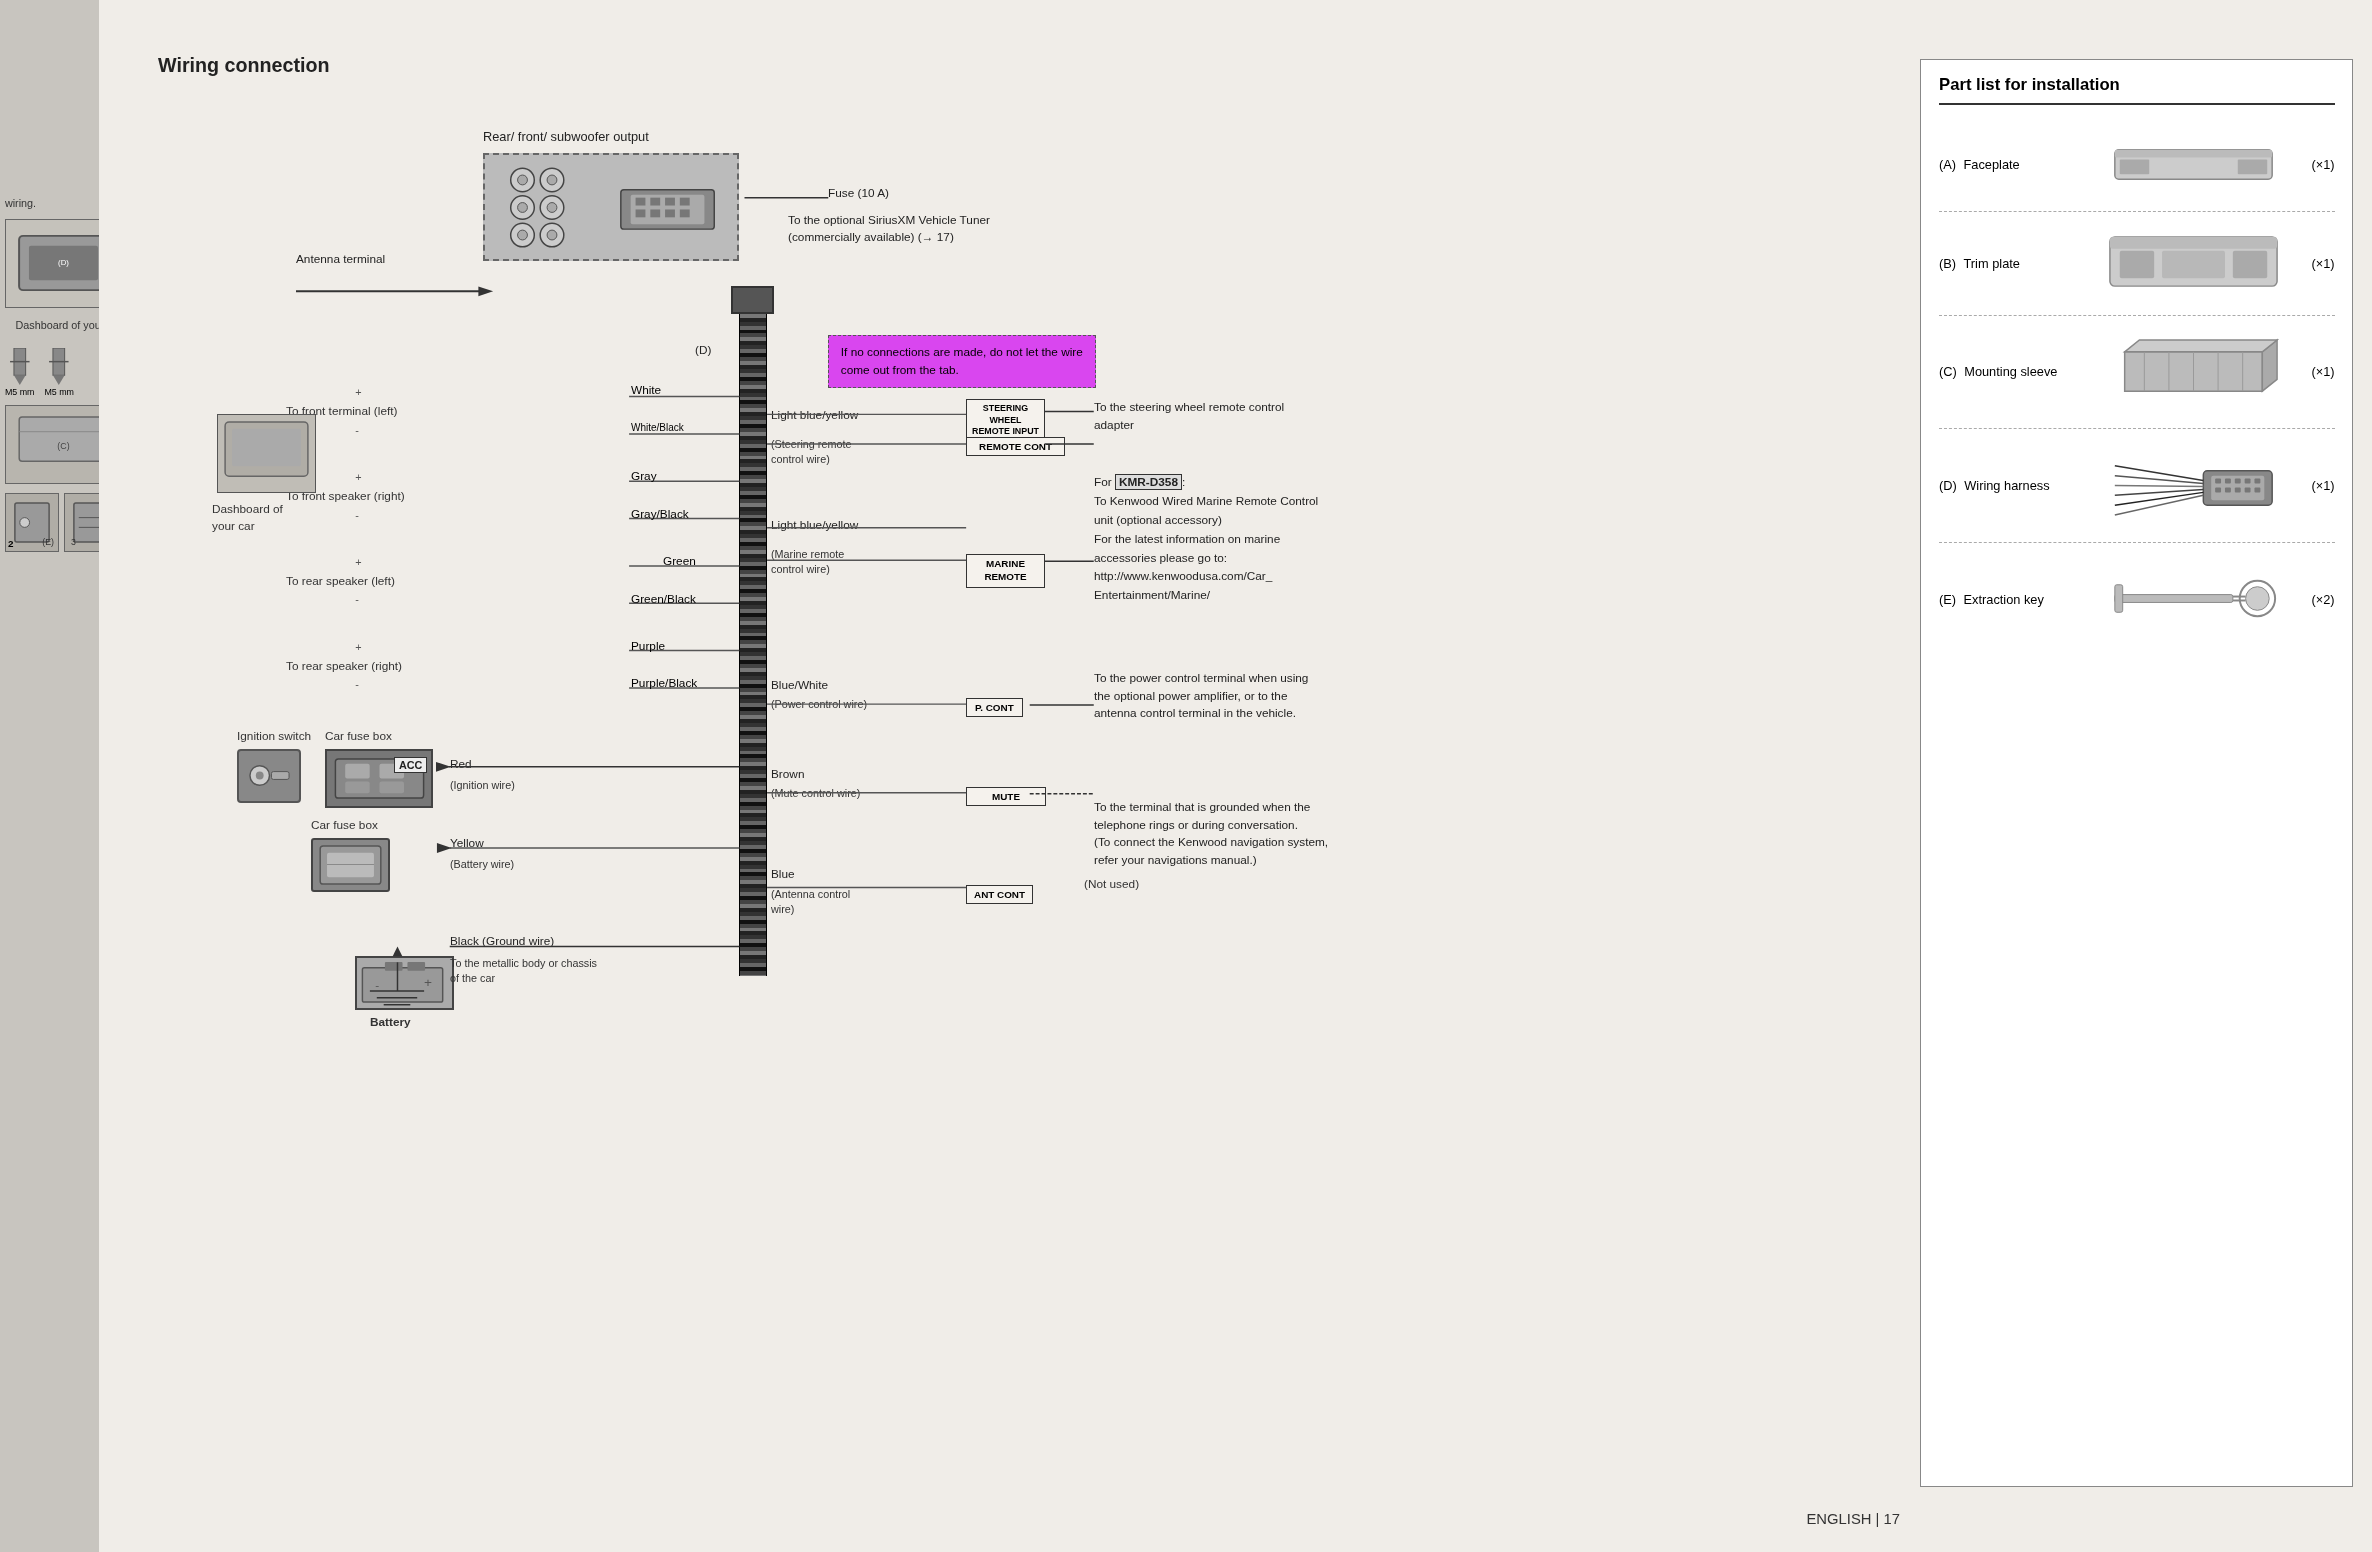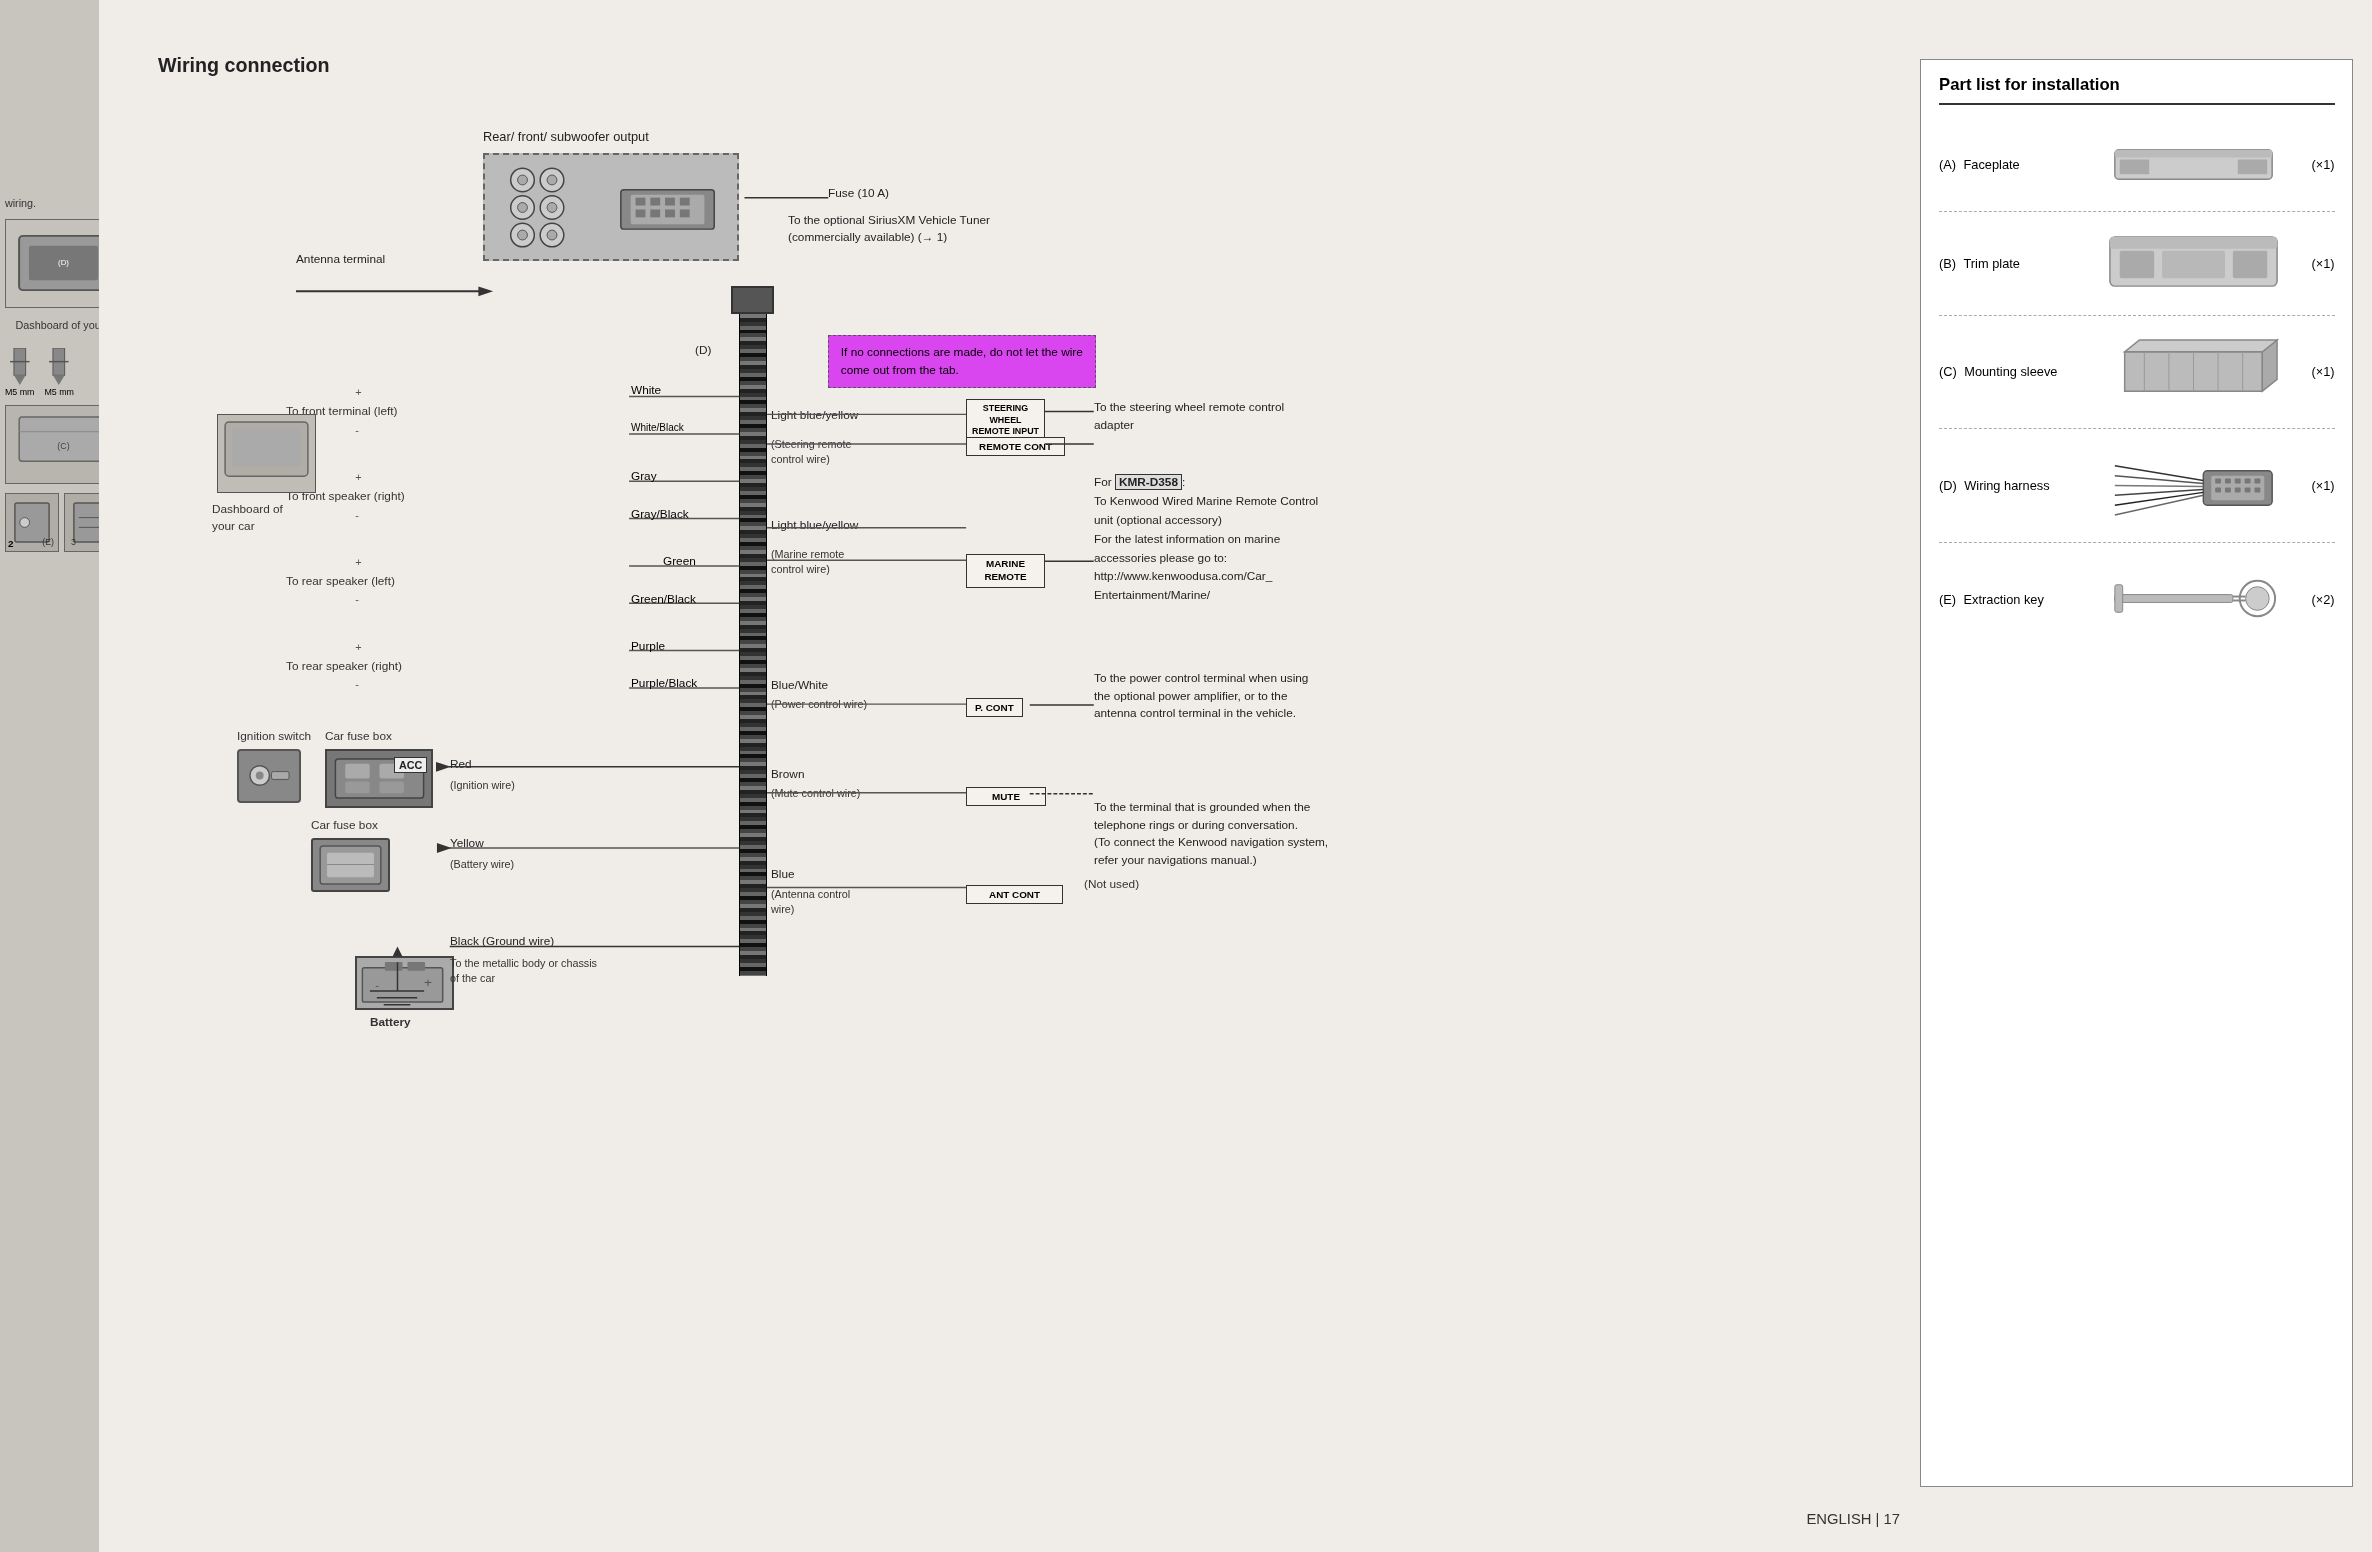--- a/index.html
+++ b/index.html
@@ -153,21 +153,21 @@
 
       <polygon points="325,190 340,195 325,200" fill="#333"></polygon>
 
       <line x1="595" y1="100" x2="680" y2="100" stroke="#333" stroke-width="1.5"></line>
     </svg>
 
     <div style="position:absolute; top:87px; left:670px; font-size:11.8px; color:#222;">Fuse (10 A)</div>
 
     <div style="position:absolute; top:113px; left:630px; font-size:11.8px; color:#222; line-height:1.4;">
       <span style="white-space: pre-line;">To the optional SiriusXM Vehicle Tuner
-(commercially available) (→ 1)</span>
+(commercially available) (→ 17)</span>
     </div>
 
     <div style="position:absolute; top:244px; left:537px; font-size:11.8px; color:#222;">(D)</div>
 
     <div style="position:absolute; top:236px; left:670px; border:1.5px dashed #555; padding:7.9px 11.8px; font-size:11.8px; background:#d946ef; line-height:1.5; max-width:296px;">
       <span style="white-space:pre-line;">If no connections are made, do not let the wire
 come out from the tab.</span>
     </div>
 
     <div style="position:absolute; top:207px; left:581px; width:27.6px; height:670px; background: repeating-linear-gradient(to bottom, #111 0px,#111 3.9px, #444 3.9px,#444 7.9px, #777 7.9px,#777 11.8px, #222 11.8px,#222 15.8px, #333 15.8px,#333 19.7px, #666 19.7px,#666 23.6px); border-left:1.5px solid #000; border-right:1.5px solid #000;"></div>
@@ -237,21 +237,21 @@
     <div style="position:absolute; top:579px; left:613px; font-size:11.8px; color:#222;">Blue/White</div>
     <div style="position:absolute; top:599px; left:613px; font-size:10.8px; color:#333;">(Power control wire)</div>
     <div style="position:absolute; top:599px; left:808px; border:1.5px solid #333; padding:3px 7.9px; font-size:9.9px; font-weight:bold; background:#f5f2ed;">P. CONT</div>
 
     <div style="position:absolute; top:668px; left:613px; font-size:11.8px; color:#222;">Brown</div>
     <div style="position:absolute; top:688px; left:613px; font-size:10.8px; color:#333;">(Mute control wire)</div>
     <div style="position:absolute; top:688px; left:808px; border:1.5px solid #333; padding:3px 25px; font-size:9.9px; font-weight:bold; background:#f5f2ed;">MUTE</div>
 
     <div style="position:absolute; top:768px; left:613px; font-size:11.8px; color:#222;">Blue</div>
     <div style="position:absolute; top:788px; left:613px; font-size:10.8px; color:#333; line-height:1.4;">(Antenna control<br>wire)</div>
-    <div style="position:absolute; top:786px; left:808px; border:1.5px solid #333; padding:3px 22px; font-size:9.9px; font-weight:bold; background:#f5f2ed;">ANT CONT</div>
+    <div style="position:absolute; top:786px; left:808px; border:1.5px solid #333; padding:3px 7px; font-size:9.9px; font-weight:bold; background:#f5f2ed;">ANT CONT</div>
     <div style="position:absolute; top:778px; left:926px; font-size:11.8px; color:#333;">(Not used)</div>
 
     <div style="position:absolute; top:300px; left:936px; font-size:11.8px; color:#222; line-height:1.5; max-width:325px;">To the steering wheel remote control<br>adapter</div>
 
     <div style="position:absolute; top:374px; left:936px; font-size:11.8px; color:#222; line-height:1.6; max-width:335px;">
       For <span style="border:1.5px solid #333; padding:0 3px; font-weight:bold; background:#ddd;">KMR-D358</span>:<br>
       To Kenwood Wired Marine Remote Control<br>
       unit (optional accessory)<br>
       For the latest information on marine<br>
       accessories please go to:<br>

